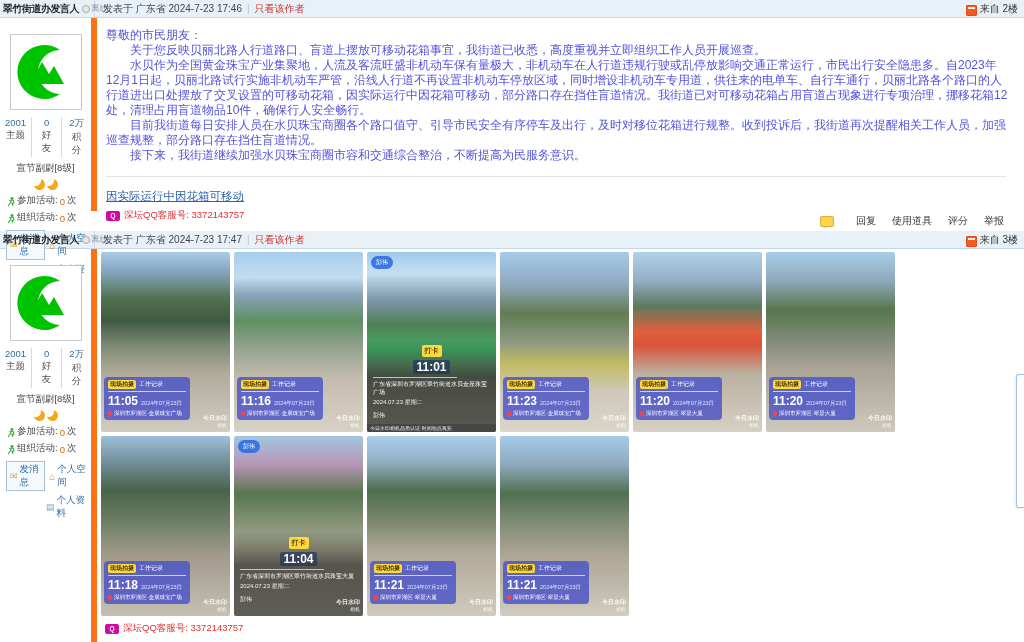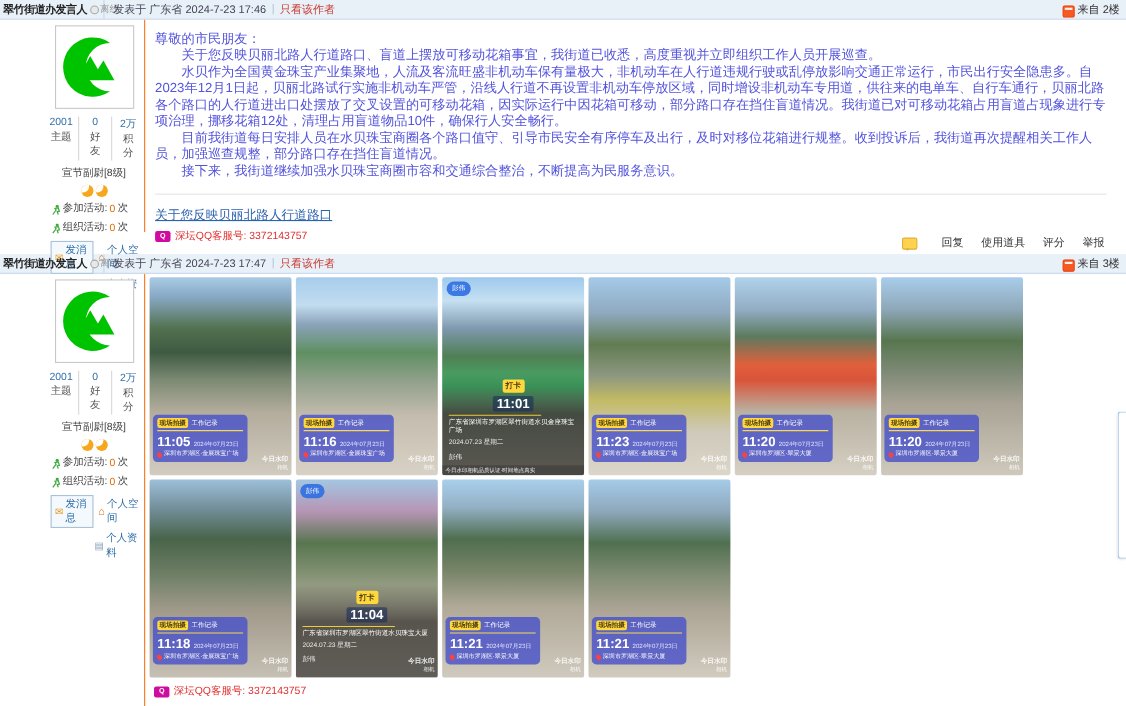--- a/index.html
+++ b/index.html
@@ -18,21 +18,21 @@
   .only{color:#c9392f;white-space:nowrap;}
   .ph-spacer{flex:1;}
   .floor{display:flex;align-items:flex-end;gap:3px;padding-right:6px;color:#333;}
   .floor-badge{width:11px;height:11px;background:#f55a22;border-radius:2px;flex:none;
                box-shadow:inset 0 0 0 1px #e8491a;position:relative;}
   .floor-badge::after{content:"";position:absolute;left:2px;top:2px;right:2px;height:2px;background:#fff;opacity:.9;}
   .post-body{display:flex;background:#fff;}
   .pb1{height:193px;}
   .pb2{height:393px;overflow:hidden;}
   
-  .sidebar{width:91px;flex:none;border-right:1px solid #f97316;padding-top:5px;font-size:9.5px;margin-left:40px;}
+  .sidebar{width:91px;flex:none;border-right:6px solid #f97316;padding-top:16px;font-size:9.5px;}
   .avatar-box{width:70px;height:74px;margin:0 auto 7px;border:1px solid #c8c8c8;background:#fff;
               display:flex;align-items:center;justify-content:center;}
   .stats{display:flex;justify-content:center;text-align:center;margin-bottom:5px;}
   .stat{padding:0 5px;}
   .stat + .stat{border-left:1px solid #d8d8d8;}
   .stat .v{display:block;color:#2f6ea8;}
   .stat .l{display:block;color:#555;margin-top:1px;}
   .rank{text-align:center;color:#444;margin-top:4px;}
   .medals{display:flex;justify-content:center;gap:2px;margin:4px 0 2px;}
   .moon{width:11px;height:11px;border-radius:50%;background:#f7a71c;position:relative;overflow:hidden;}
@@ -201,21 +201,21 @@
         </div>
       </div>
 
       <div class="content1">
         <p>尊敬的市民朋友：</p>
         <p class="ind">关于您反映贝丽北路人行道路口、盲道上摆放可移动花箱事宜，我街道已收悉，高度重视并立即组织工作人员开展巡查。</p>
         <p class="ind">水贝作为全国黄金珠宝产业集聚地，人流及客流旺盛非机动车保有量极大，非机动车在人行道违规行驶或乱停放影响交通正常运行，市民出行安全隐患多。自2023年12月1日起，贝丽北路试行实施非机动车严管，沿线人行道不再设置非机动车停放区域，同时增设非机动车专用道，供往来的电单车、自行车通行，贝丽北路各个路口的人行道进出口处摆放了交叉设置的可移动花箱，因实际运行中因花箱可移动，部分路口存在挡住盲道情况。我街道已对可移动花箱占用盲道占现象进行专项治理，挪移花箱12处，清理占用盲道物品10件，确保行人安全畅行。</p>
         <p class="ind">目前我街道每日安排人员在水贝珠宝商圈各个路口值守、引导市民安全有序停车及出行，及时对移位花箱进行规整。收到投诉后，我街道再次提醒相关工作人员，加强巡查规整，部分路口存在挡住盲道情况。</p>
         <p class="ind">接下来，我街道继续加强水贝珠宝商圈市容和交通综合整治，不断提高为民服务意识。</p>
         <div class="sig-sep"></div>
-        <span class="more-link">关于您反映贝丽北路人行道路口</span>
+        <span class="more-link">因实际运行中因花箱可移动</span>
         <div class="qq-line">
           <span class="qq-icon">Q</span>
           <span>深坛QQ客服号: 3372143757</span>
         </div>
       </div>
     </div>
 
     <div class="post-actions">
       <span class="reply-item act-link">
         <span class="bubble-icon"></span>

